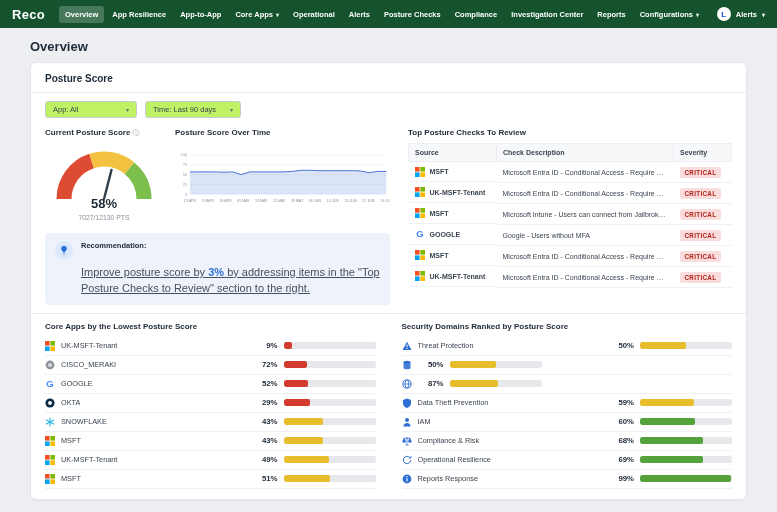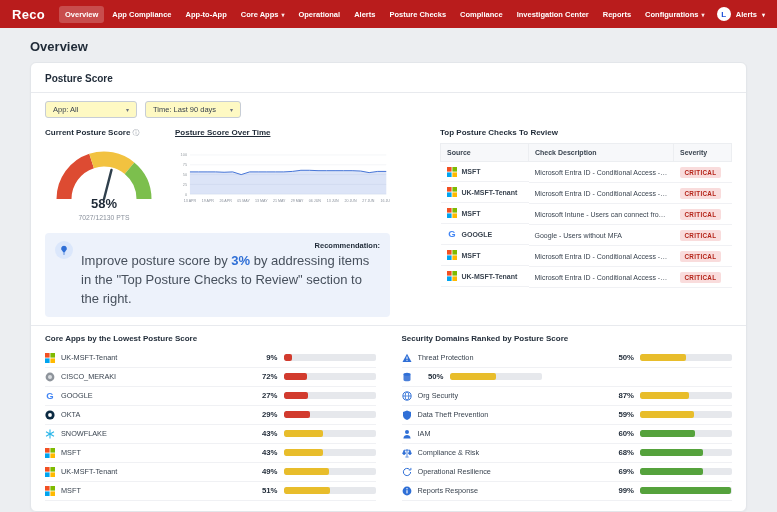--- a/index.html
+++ b/index.html
@@ -1,60 +1,60 @@
 <!DOCTYPE html>
 <html><head>
 <meta charset="utf-8">
 <style>
   *{box-sizing:border-box;margin:0;padding:0;}
   html,body{width:777px;height:512px;overflow:hidden;}
   body{font-family:"Liberation Sans",sans-serif;background:#eceef1;color:#1f2a37;}
 
   
-  .navbar{height:28px;background:#b91c1c;display:flex;align-items:center;padding:0 12px;gap:2px;}
+  .navbar{height:28px;background:#14532d;display:flex;align-items:center;padding:0 12px;gap:2px;}
   .logo{color:#fff;font-weight:700;font-size:13px;letter-spacing:.3px;margin-right:12px;cursor:pointer;}
   .nav-items{display:flex;align-items:center;gap:2px;flex:1;min-width:0;}
   .nav-item{color:#fff;font-size:7.5px;font-weight:600;padding:4px 6px;border-radius:3px;white-space:nowrap;cursor:pointer;display:inline-flex;align-items:center;gap:3px;}
   .nav-item.active{background:rgba(255,255,255,.22);}
   .nav-item .caret{font-size:6px;opacity:.9;}
   .session{display:flex;align-items:center;gap:5px;color:#fff;font-size:7.5px;font-weight:600;cursor:pointer;white-space:nowrap;}
   .avatar{width:14px;height:14px;border-radius:50%;background:#fff;color:#1b4fd8;font-size:8px;font-weight:700;display:flex;align-items:center;justify-content:center;}
   .session .caret{font-size:6px;}
 
   
   .page-title{font-size:13px;font-weight:700;margin:11px 30px 8px;}
   .card{background:#fff;border:1px solid #e3e6ea;border-radius:6px;margin:0 30px;padding:10px 14px;box-shadow:0 1px 2px rgba(16,24,40,.04);}
   .card h2{font-size:10px;font-weight:700;}
   hr.full{border:none;border-top:1px solid #e8eaee;margin:8px -14px;}
   .blk-title{font-size:8px;font-weight:700;color:#1f2a37;margin-bottom:6px;}
 
   
   .filters{display:flex;gap:8px;margin:2px 0 10px;}
-  .select{display:inline-flex;align-items:center;justify-content:space-between;gap:14px;border:1px solid #c7cdd6;border-radius:3px;background:#fef9c3;padding:3px 7px;font-size:7.5px;color:#3a4450;cursor:pointer;min-width:92px;}
+  .select{display:inline-flex;align-items:center;justify-content:space-between;gap:14px;border:1px solid #c7cdd6;border-radius:3px;background:#bef264;padding:3px 7px;font-size:7.5px;color:#3a4450;cursor:pointer;min-width:92px;}
   .select .caret{font-size:6px;color:#6b7280;}
 
   
   .ps-grid{display:flex;gap:18px;}
   .ps-left{flex:0 0 345px;min-width:0;}
-  .ps-right{flex:1;min-width:0;margin-left:32px;}
+  .ps-right{flex:1;min-width:0;}
   .ps-row{display:flex;gap:12px;}
   .gauge-block{flex:0 0 118px;}
   .gauge-wrap{position:relative;width:110px;height:62px;margin:2px auto 0;}
   .gauge-val{position:absolute;left:0;right:0;bottom:-5px;text-align:center;font-size:13px;font-weight:700;}
   .gauge-pts{text-align:center;font-size:6.8px;color:#8a919c;margin-top:8px;}
   .info{color:#8a919c;font-size:7px;font-weight:400;cursor:pointer;}
-  .chart-block{flex:1;min-width:0;text-decoration:underline;}
+  .chart-block{flex:1;min-width:0;}
   .chart-block svg{width:100%;height:80px;display:block;}
 
   
   .recommend{margin-top:10px;background:#edf2fb;border-radius:4px;padding:8px 10px;display:flex;gap:8px;align-items:flex-start;}
   .bulb{flex:0 0 18px;width:18px;height:18px;border-radius:50%;background:#dbe7fb;display:flex;align-items:center;justify-content:center;}
   .bulb svg{width:10px;height:10px;}
-  .rec-title{font-size:7.5px;font-weight:700;margin-bottom:2px;text-align:right;}
-  .rec-text{font-size:13px;color:#47505c;line-height:1.45;}
+  .rec-title{font-size:7.5px;font-weight:700;margin-bottom:15px;}
+  .rec-text{font-size:11px;color:#47505c;line-height:1.45;text-decoration:underline;}
   .rec-text b{color:#2f6fd6;}
 
   
   table.checks{width:100%;border-collapse:collapse;table-layout:fixed;}
   table.checks th{font-size:7px;font-weight:700;text-align:left;background:#f7f8fa;border:1px solid #eceef1;padding:5px 6px;color:#3a4450;}
   table.checks th:nth-child(1){width:88px;}
   table.checks th:nth-child(3){width:58px;}
   table.checks td{font-size:7px;color:#3a4450;padding:4.5px 6px;border-bottom:1px solid #f0f1f4;white-space:nowrap;overflow:hidden;text-overflow:ellipsis;}
   td.src{display:flex;align-items:center;gap:5px;font-weight:600;}
   .ic{display:inline-flex;flex:0 0 auto;}
@@ -73,21 +73,21 @@
   
   .threat-card{margin-top:12px;}
 </style>
 </head>
 <body>
 
 <nav class="navbar">
   <span class="logo">Reco</span>
   <div class="nav-items" id="nav-items">
       <a class="nav-item active">Overview</a>
-      <a class="nav-item">App Compliance</a>
+      <a class="nav-item">App Resilience</a>
       <a class="nav-item">App-to-App</a>
       <a class="nav-item">Core Apps<span class="caret">▾</span></a>
       <a class="nav-item">Operational</a>
       <a class="nav-item">Alerts</a>
       <a class="nav-item">Posture Checks</a>
       <a class="nav-item">Compliance</a>
       <a class="nav-item">Investigation Center</a>
       <a class="nav-item">Reports</a>
       <a class="nav-item">Configurations<span class="caret">▾</span></a>
     </div>
@@ -317,21 +317,21 @@
               <span style="width:25%;background:#d23b2e"></span>
             </span>
       </div>
           <div class="score-row">
         <span class="ic">
               <svg viewBox="0 0 10 10">
                 <text x="5" y="8.4" font-size="9.5" font-weight="bold" text-anchor="middle" fill="#4285F4" font-family="Liberation Sans, sans-serif">G</text>
               </svg>
             </span>
         <span class="nm">GOOGLE</span>
-        <span class="pct">27%</span>
+        <span class="pct">52%</span>
         <span class="bar">
               <span style="width:27%;background:#d23b2e"></span>
             </span>
       </div>
           <div class="score-row">
         <span class="ic">
               <svg viewBox="0 0 10 10">
                 <circle cx="5" cy="5" r="4.6" fill="#0b2a42"></circle>
                 <circle cx="5" cy="5" r="1.9" fill="#fff"></circle>
               </svg>
@@ -433,21 +433,20 @@
             </span>
       </div>
           <div class="score-row">
         <span class="ic">
               <svg viewBox="0 0 10 10" fill="none" stroke="#2f6fd6">
                 <circle cx="5" cy="5" r="4.1" stroke-width="1"></circle>
                 <ellipse cx="5" cy="5" rx="1.8" ry="4.1" stroke-width="0.8"></ellipse>
                 <line x1="0.9" y1="5" x2="9.1" y2="5" stroke-width="0.8"></line>
               </svg>
             </span>
-        <span class="nm">Org Security</span>
         <span class="pct">87%</span>
         <span class="bar">
               <span style="width:53%;background:#e8bd2b"></span>
             </span>
       </div>
           <div class="score-row">
         <span class="ic">
               <svg viewBox="0 0 10 10">
                 <path d="M5 0.6 9 2v3.2c0 2.4-1.7 3.9-4 4.8-2.3-.9-4-2.4-4-4.8V2Z" fill="#2f6fd6"></path>
               </svg>

